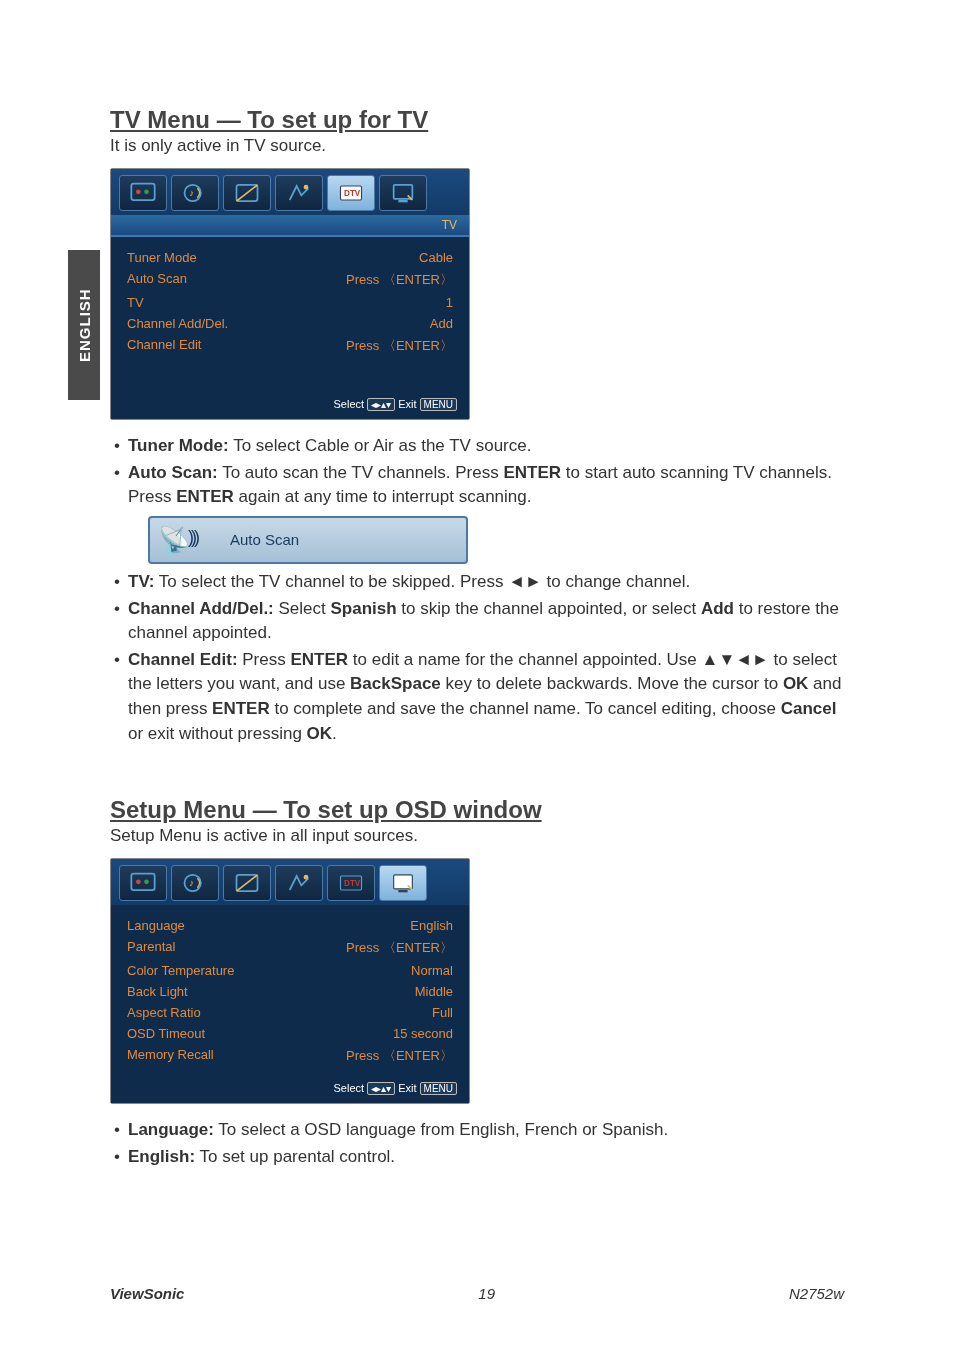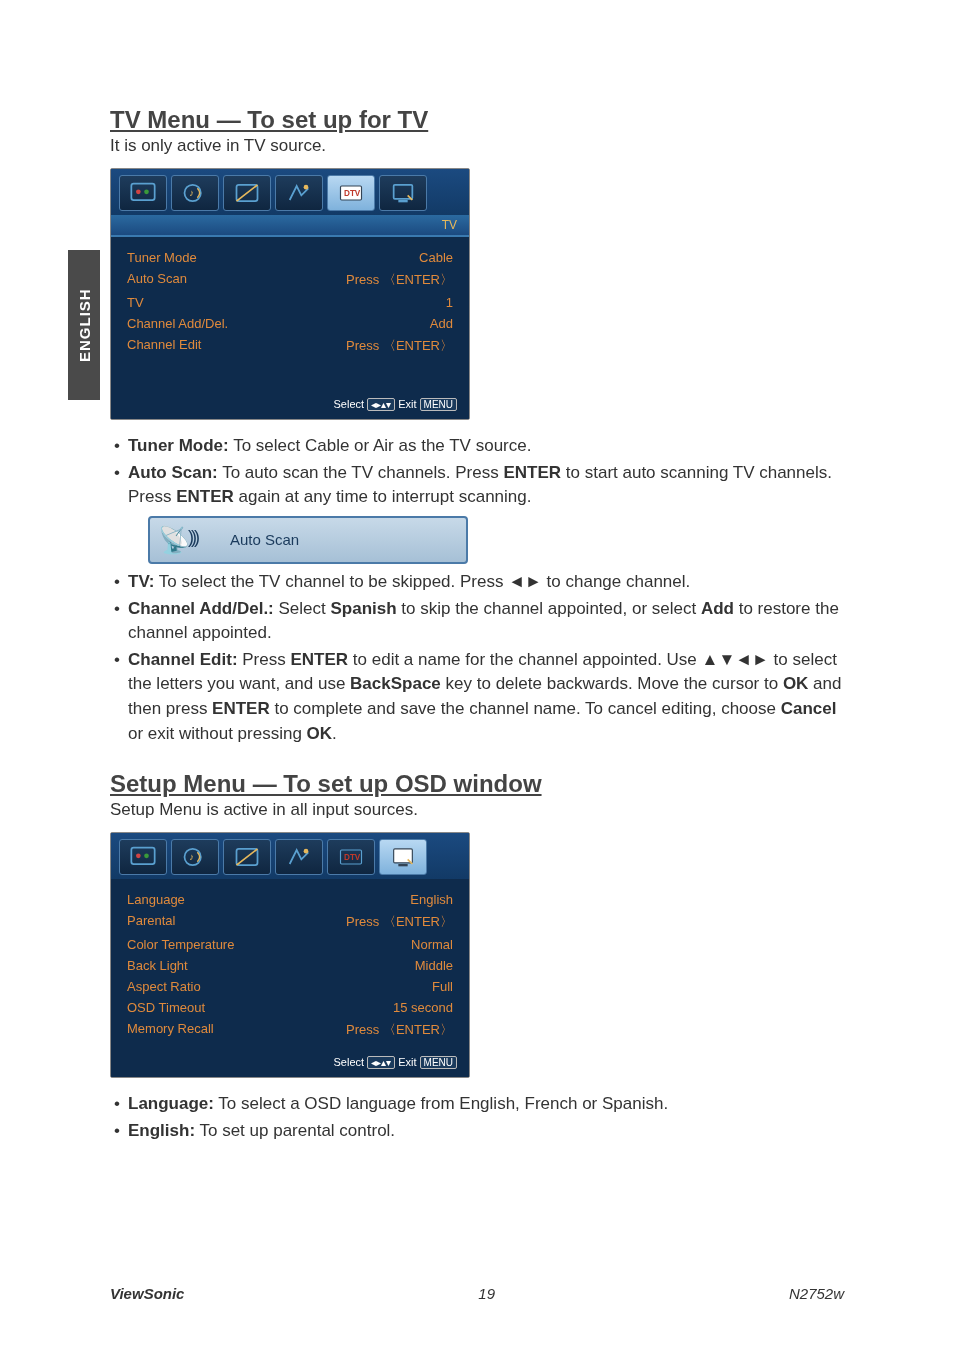--- a/index.html
+++ b/index.html
@@ -121,21 +121,21 @@
         <span class="dish">📡</span>
         <span class="waves">)))</span>
         <span class="scanbox-label">Auto Scan</span>
       </div>
     </li>
     <li><b>TV:</b><span> To select the TV channel to be skipped. Press ◄► to change channel.</span></li>
     <li><b>Channel Add/Del.:</b><span> Select </span><b>Spanish</b><span> to skip the channel appointed, or select </span><b>Add</b><span> to restore the channel appointed.</span></li>
     <li><b>Channel Edit:</b><span> Press </span><b>ENTER</b><span> to edit a name for the channel appointed. Use ▲▼◄► to select the letters you want, and use </span><b>BackSpace</b><span> key to delete backwards. Move the cursor to </span><b>OK</b><span> and then press </span><b>ENTER</b><span> to complete and save the channel name. To cancel editing, choose </span><b>Cancel</b><span> or exit without pressing </span><b>OK</b><span>.</span></li>
   </ul>
 
-  <h2 style="margin-top:24px;">Setup Menu — To set up OSD window</h2>
+  <h2 style="margin-top:50px;">Setup Menu — To set up OSD window</h2>
   <div class="sub">Setup Menu is active in all input sources.</div>
 
   <div class="osd">
     <div class="osd-tabs">
       <div class="tab">
           <svg viewBox="0 0 24 20">
             <rect x="2" y="2" width="20" height="14" rx="2" fill="none" stroke="#5aa0d0" stroke-width="1.5"></rect>
             <circle cx="8" cy="9" r="2" fill="#d04444"></circle>
             <circle cx="15" cy="9" r="2" fill="#3a9a3a"></circle>
           </svg>

